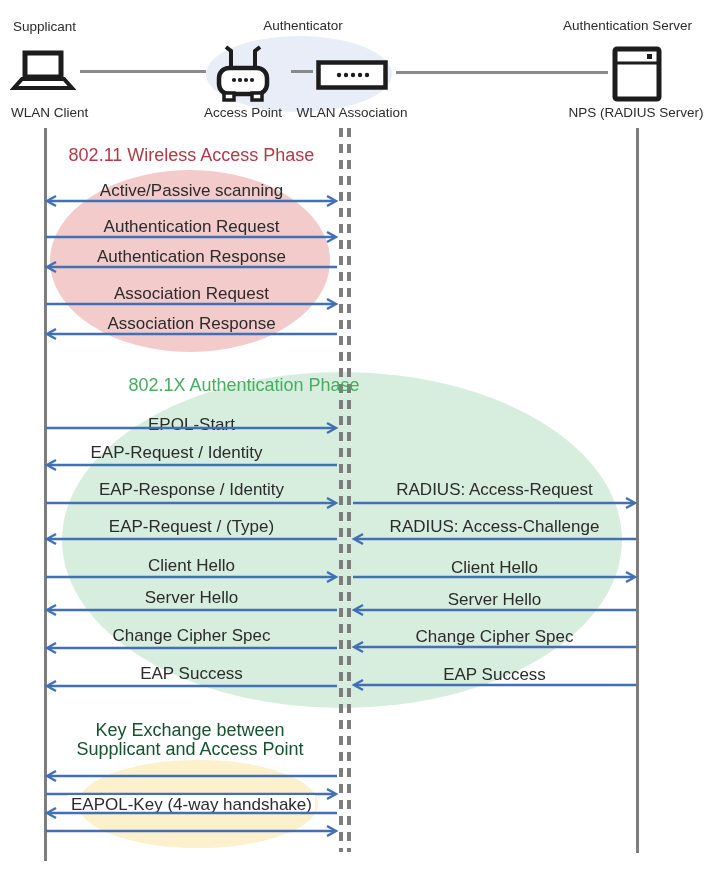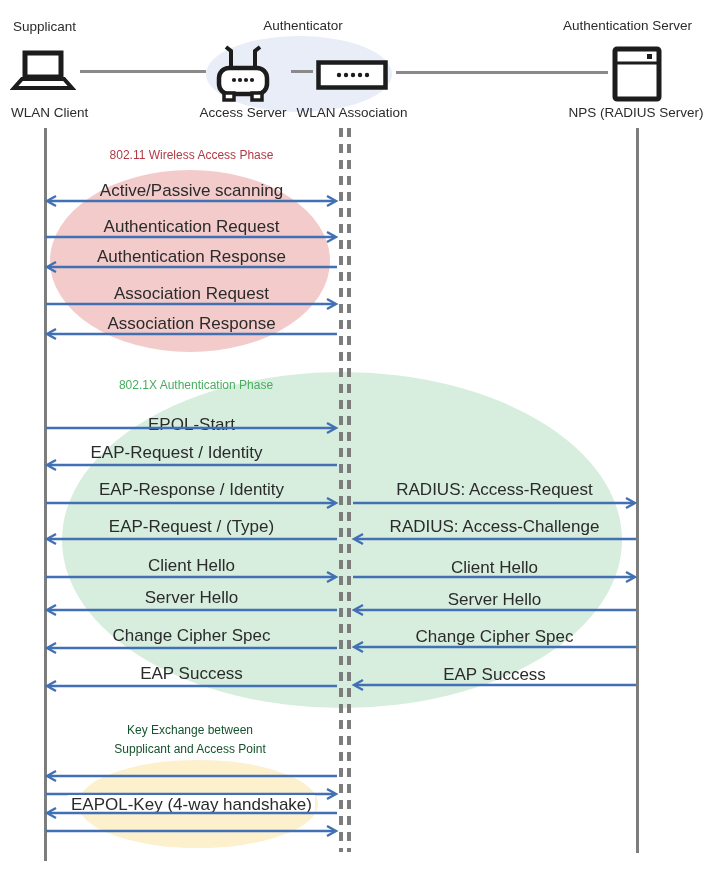--- a/index.html
+++ b/index.html
@@ -12,21 +12,21 @@
   .centered{text-align:center;}
 
   .icon{position:absolute;z-index:2;}
 
   .hline{position:absolute;height:3px;background:#8a8a8a;z-index:1;}
 
   .lifeline{position:absolute;width:3px;background:#7d7d7d;z-index:1;}
   .lifeline-dashed{position:absolute;width:4px;z-index:1;
      background:repeating-linear-gradient(to bottom,#7d7d7d 0 9px,transparent 9px 16px);}
 
-  .phase-title{position:absolute;font-size:12px;line-height:19px;text-align:center;z-index:3;}
+  .phase-title{position:absolute;font-size:18px;line-height:19px;text-align:center;z-index:3;}
 
   .msg-label{position:absolute;font-size:17px;line-height:16px;text-align:center;color:#2b2b2b;z-index:3;white-space:nowrap;}
   .msg-label .boxed{background:#ffffff;padding:0 3px;}
   .msg-arrow{position:absolute;z-index:3;overflow:visible;}
 </style>
 </head>
 <body>
 
 <div id="diagram">
 
@@ -69,31 +69,31 @@
     <rect x="3" y="3" width="44" height="50" rx="2" fill="#ffffff" stroke="#1c1c1c" stroke-width="5"></rect>
     <line x1="4" y1="17" x2="46" y2="17" stroke="#1c1c1c" stroke-width="3"></line>
     <rect x="35" y="8" width="5" height="5" fill="#1c1c1c"></rect>
   </svg>
 
   <div class="hline" style="left:80px;top:70px;width:126px;"></div>
   <div class="hline" style="left:291px;top:70px;width:22px;"></div>
   <div class="hline" style="left:396px;top:71px;width:212px;"></div>
 
   <div class="device-label" style="left:11px;top:105px;">WLAN Client</div>
-  <div class="device-label centered" style="left:183px;top:105px;width:120px;">Access Server</div>
+  <div class="device-label centered" style="left:183px;top:105px;width:120px;">Access Point</div>
   <div class="device-label centered" style="left:287px;top:105px;width:130px;">WLAN Association</div>
   <div class="device-label centered" style="left:551px;top:105px;width:170px;">NPS (RADIUS Server)</div>
 
   <div class="lifeline" style="left:44px;top:128px;height:733px;"></div>
   <div class="lifeline-dashed" style="left:339px;top:128px;height:724px;"></div>
   <div class="lifeline-dashed" style="left:347px;top:128px;height:724px;"></div>
   <div class="lifeline" style="left:636px;top:128px;height:725px;"></div>
 
   <div class="phase-title" style="left: 45px; top: 146px; width: 293px; color: rgb(178, 58, 70);">802.11 Wireless Access Phase</div>
-  <div class="phase-title" style="left: 45px; top: 376px; width: 302px; color: rgb(71, 173, 95);">802.1X Authentication Phase</div>
+  <div class="phase-title" style="left: 45px; top: 376px; width: 302px; color: rgb(71, 173, 95); padding-left: 48px;">802.1X Authentication Phase</div>
   <div class="phase-title" style="left: 45px; top: 721px; width: 290px; color: #14532d;">
     <div>Key Exchange between</div>
     <div>Supplicant and Access Point</div>
   </div>
 
   <div id="messages">
       <div class="msg-label" style="left: 45px; width: 293px; top: 183px;">Active/Passive scanning</div>
       <svg width="293" height="14" class="msg-arrow" style="left: 45px; top: 194px;">
         <line x1="3" y1="7" x2="290" y2="7" stroke="#4170b4" stroke-width="2.4"></line>
         <polyline points="282,2 291,7 282,12" stroke="#4170b4" stroke-width="2.4" fill="none"></polyline>

